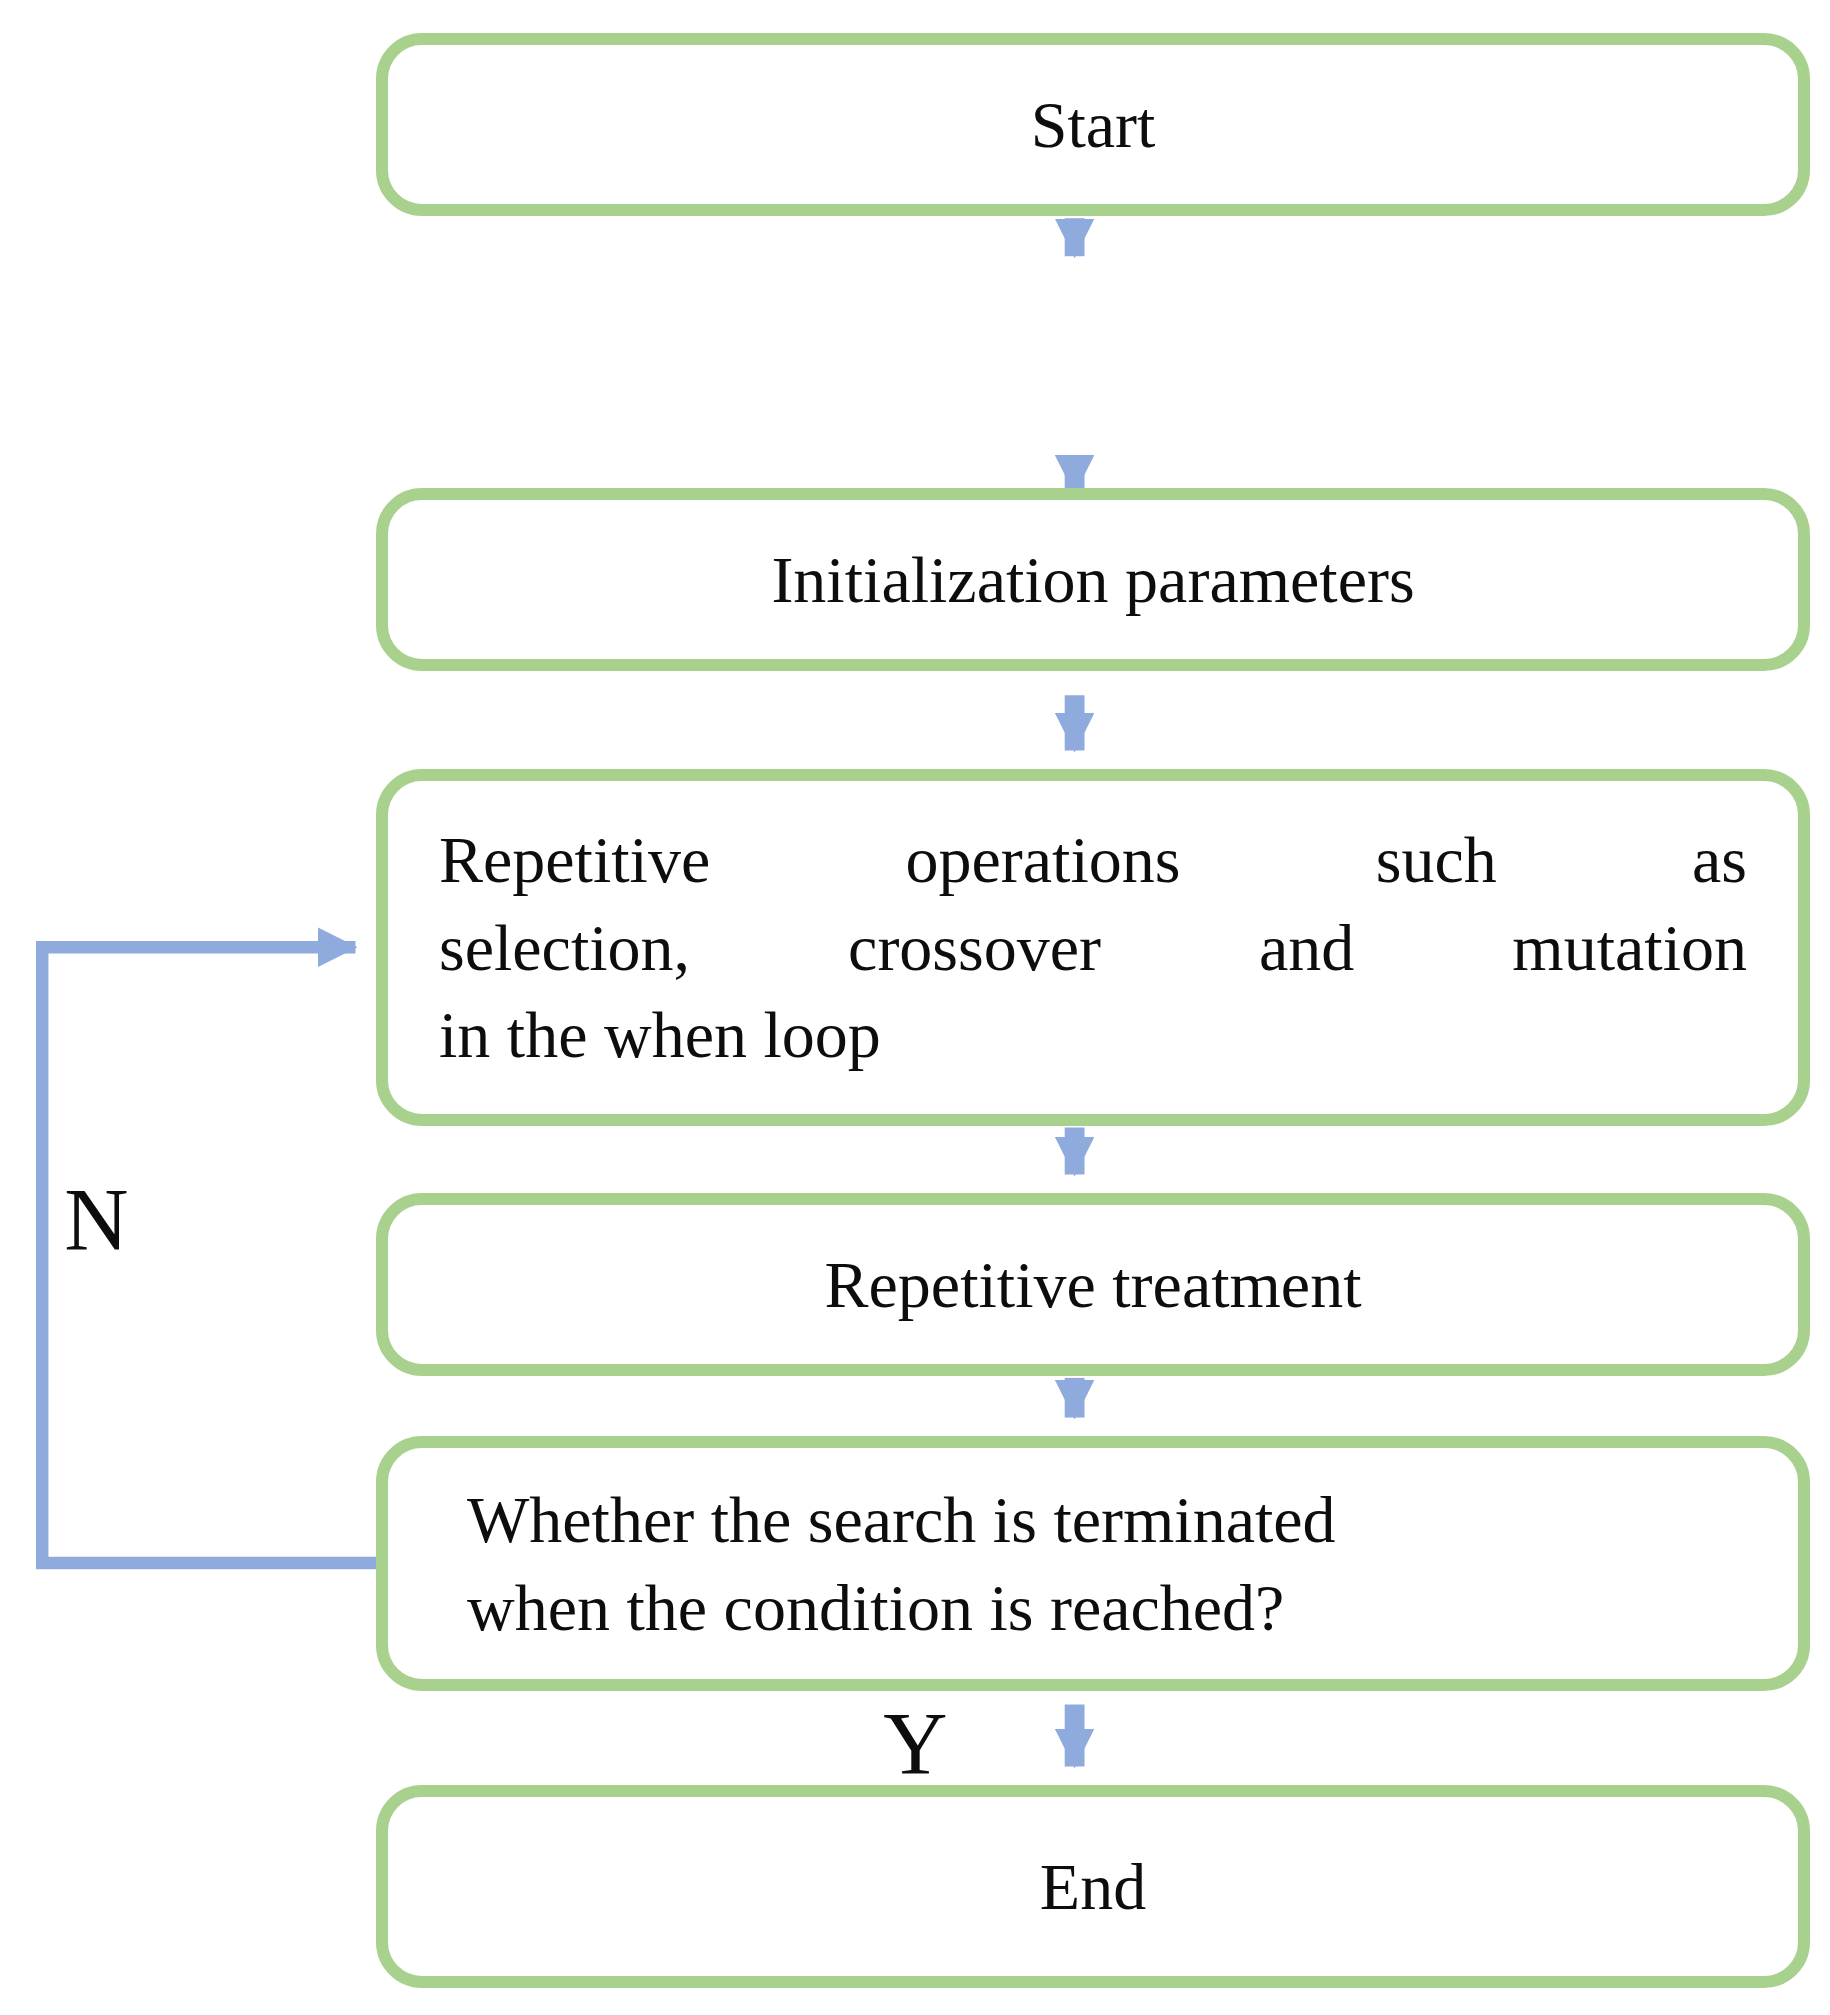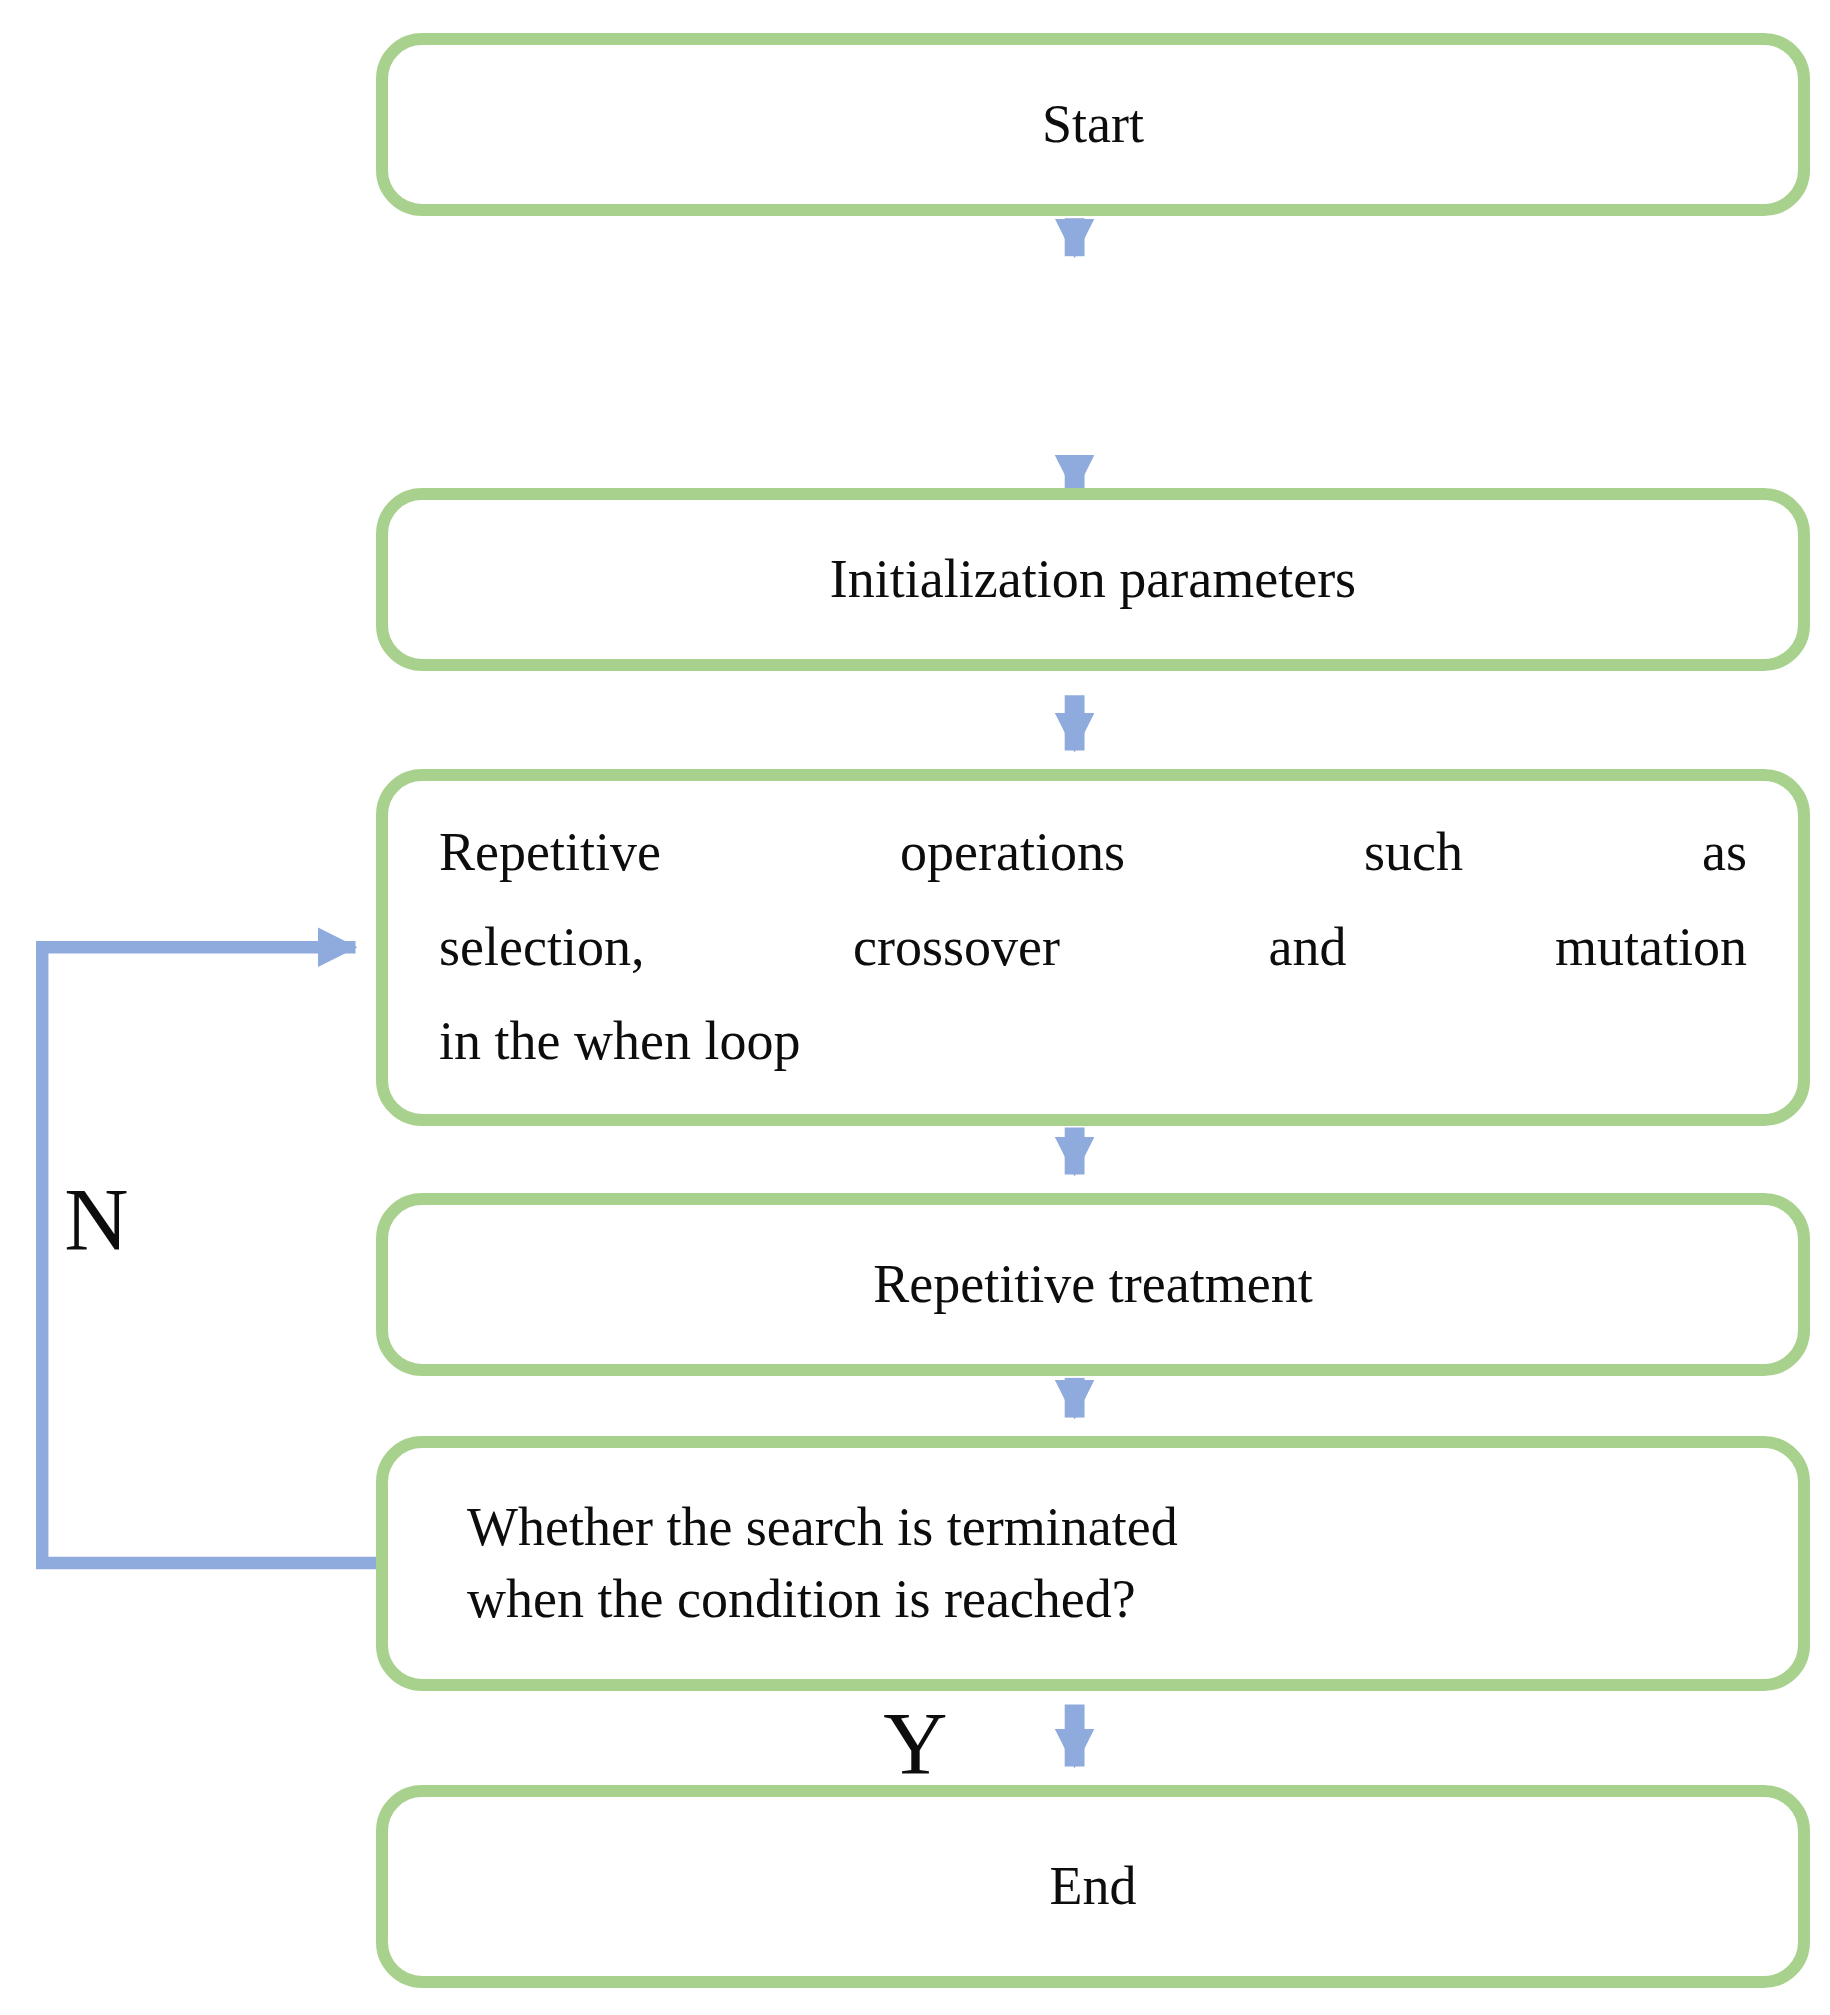--- a/index.html
+++ b/index.html
@@ -23,31 +23,31 @@
     left:376px;
     width:1434px;
     box-sizing:border-box;
     border:12.4px solid var(--green);
     border-radius:46px;
     background:#ffffff;
     display:flex;
     flex-direction:column;
     align-items:center;
     justify-content:center;
-    font-size:54px;
+    font-size:66px;
     line-height:1.3;
     text-align:center;
   }
   .node .line{width:100%;}
   
   .n-start      {top:33px;   height:183px;}
   .n-input      {top:273px;  height:183px;}
   .n-init       {top:488px;  height:183px;}
   .n-repetitive {top:769px;  height:357px; align-items:stretch; justify-content:center;
-                 padding:11.6px 51px; text-align:left; line-height:1.33;gap:23px;}
+                 padding:11.6px 51px; text-align:left; line-height:1.33;}
   .n-repetitive .line.justify{text-align:justify; text-align-last:justify;}
   .n-restrictive{top:1193px; height:183px;}
   .n-decision   {top:1436px; height:255px; align-items:stretch; justify-content:center;
                  padding:0 79px; text-align:left; line-height:1.32;}
   .n-end        {top:1785px; height:203px;}
 
   .edge-label{
     position:absolute;
     font-size:89px;
     line-height:1;

